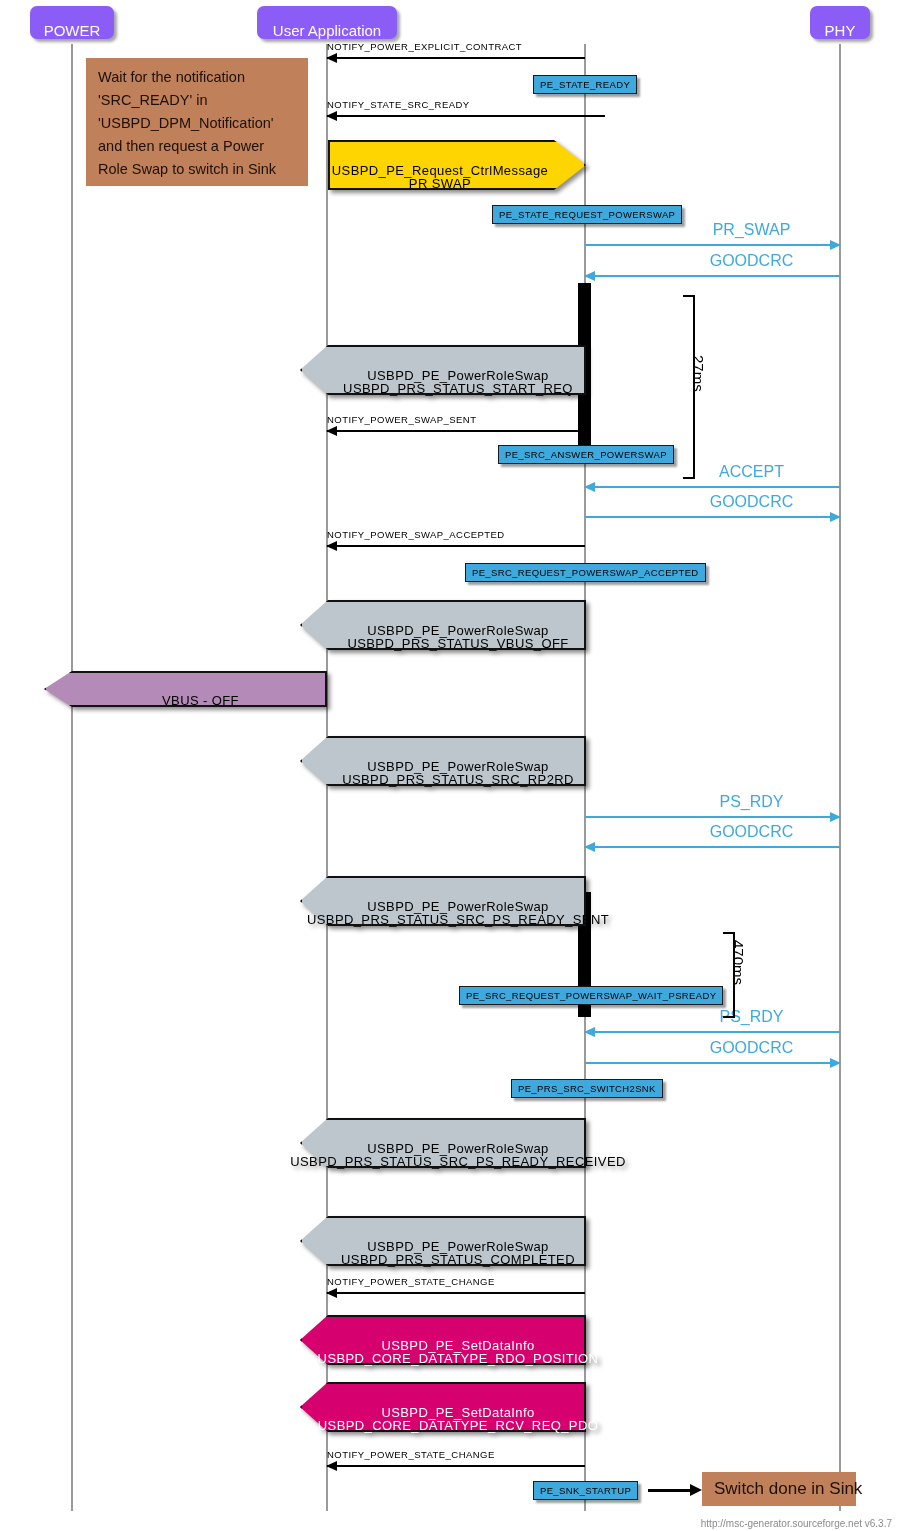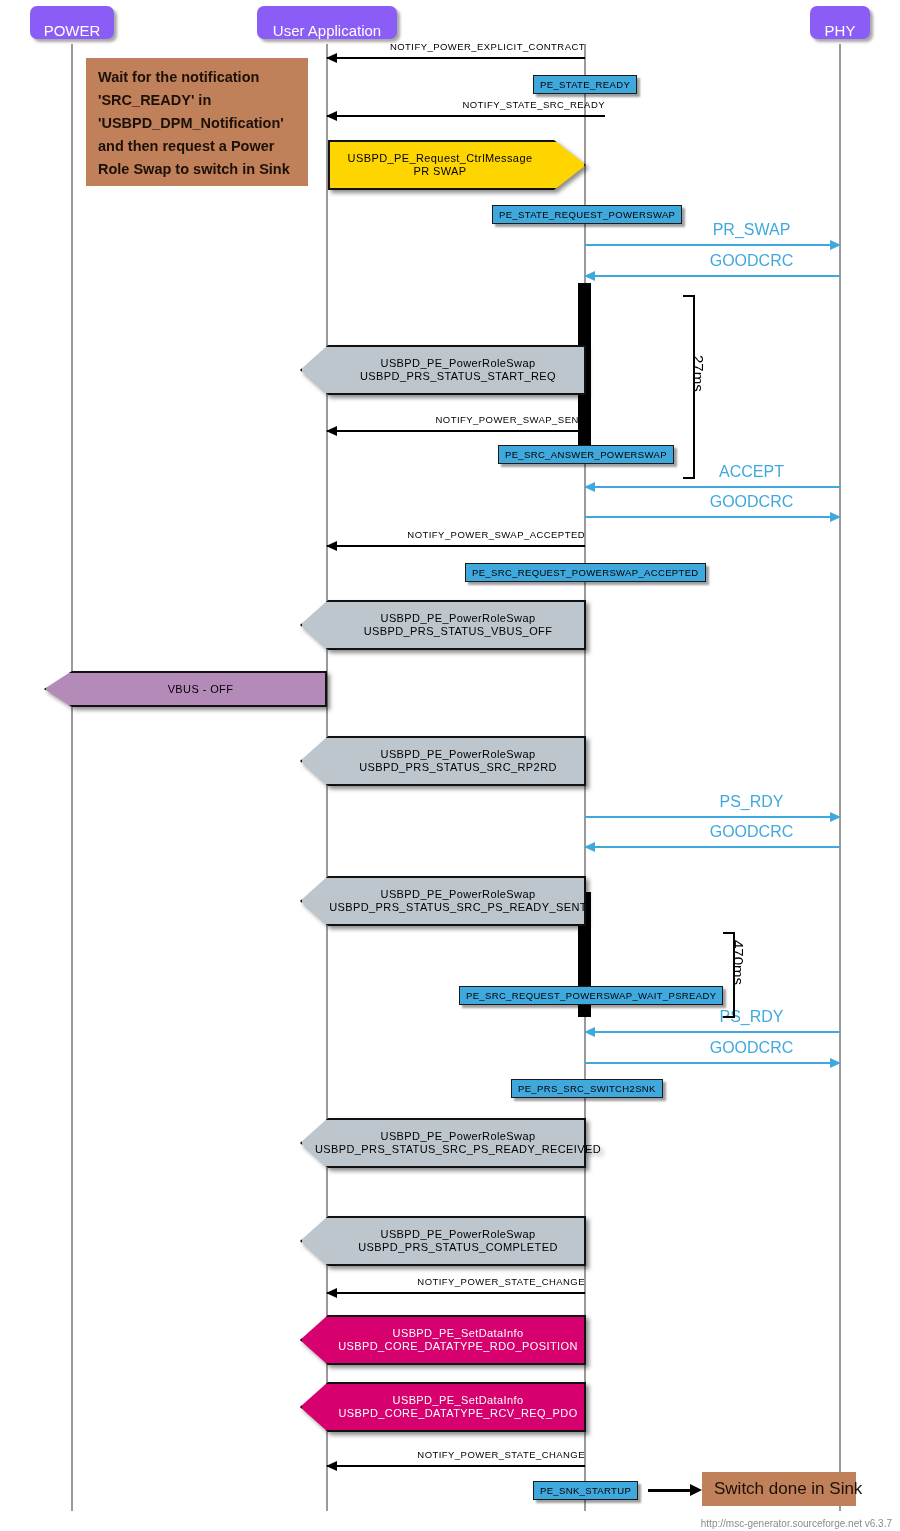--- a/index.html
+++ b/index.html
@@ -55,21 +55,21 @@
     white-space: nowrap;
     box-shadow: 2.5px 2.5px 2px rgba(0,0,0,0.38);
   }
 
   
   .sig { position: absolute; height: 24px; }
   .sig .sig-label {
     position: absolute;
     bottom: 8px;
     width: 100%;
-    text-align: right;
+    text-align: left;
     font-size: 9.5px;
     letter-spacing: .45px;
     color: #000;
     white-space: nowrap;
   }
   .sig .sig-line {
     position: absolute;
     bottom: 1px;
     left: 0; right: 0;
     height: 2px;
@@ -121,22 +121,22 @@
     position: absolute;
     inset: 0;
     border: 2px solid #111;
   }
   .block-arrow .ba-text {
     position: absolute;
     inset: 0;
     display: flex;
     flex-direction: column;
     align-items: center;
-    justify-content: center;
-    font-size: 11px;
+    justify-content: flex-end;
+    font-size: 13px;
     letter-spacing: .4px;
     line-height: 13px;
     white-space: nowrap;
     pointer-events: none;
   }
   .block-arrow.left .ba-body {
     clip-path: polygon(28px 0, 100% 0, 100% 100%, 28px 100%, 28px 100%, 0 50%);
   }
   .block-arrow.right .ba-body {
     clip-path: polygon(0 0, calc(100% - 32px) 0, 100% 50%, calc(100% - 32px) 100%, 0 100%);
@@ -216,21 +216,21 @@
 
   <div class="lifeline" style="left:71px;"></div>
   <div class="lifeline" style="left:326px;"></div>
   <div class="lifeline" style="left:584px;"></div>
   <div class="lifeline" style="left:839px;"></div>
 
   <div class="entity-head" style="left:30px;  width:84px;">POWER</div>
   <div class="entity-head" style="left:257px; width:140px;">User Application</div>
   <div class="entity-head" style="left:810px; width:60px;">PHY</div>
 
-  <div class="note-box" style="left:86px; top:58px; width:222px; height:128px;font-weight:bold;">Wait for the notification 'SRC_READY' in 'USBPD_DPM_Notification' and then request a Power Role Swap to switch in Sink</div>
+  <div class="note-box" style="left:86px; top:58px; width:222px; height:128px;">Wait for the notification 'SRC_READY' in 'USBPD_DPM_Notification' and then request a Power Role Swap to switch in Sink</div>
 
   <div class="activation" style="left:578px; top:283px; height:168px;"></div>
   <div class="activation" style="left:578px; top:892px; height:125px;"></div>
 
   <div class="sig to-left" style="left:327px; top:36px; width:258px;">
     <span class="sig-label">NOTIFY_POWER_EXPLICIT_CONTRACT</span>
     <span class="sig-line"></span>
     <span class="sig-head"></span>
   </div>
 

